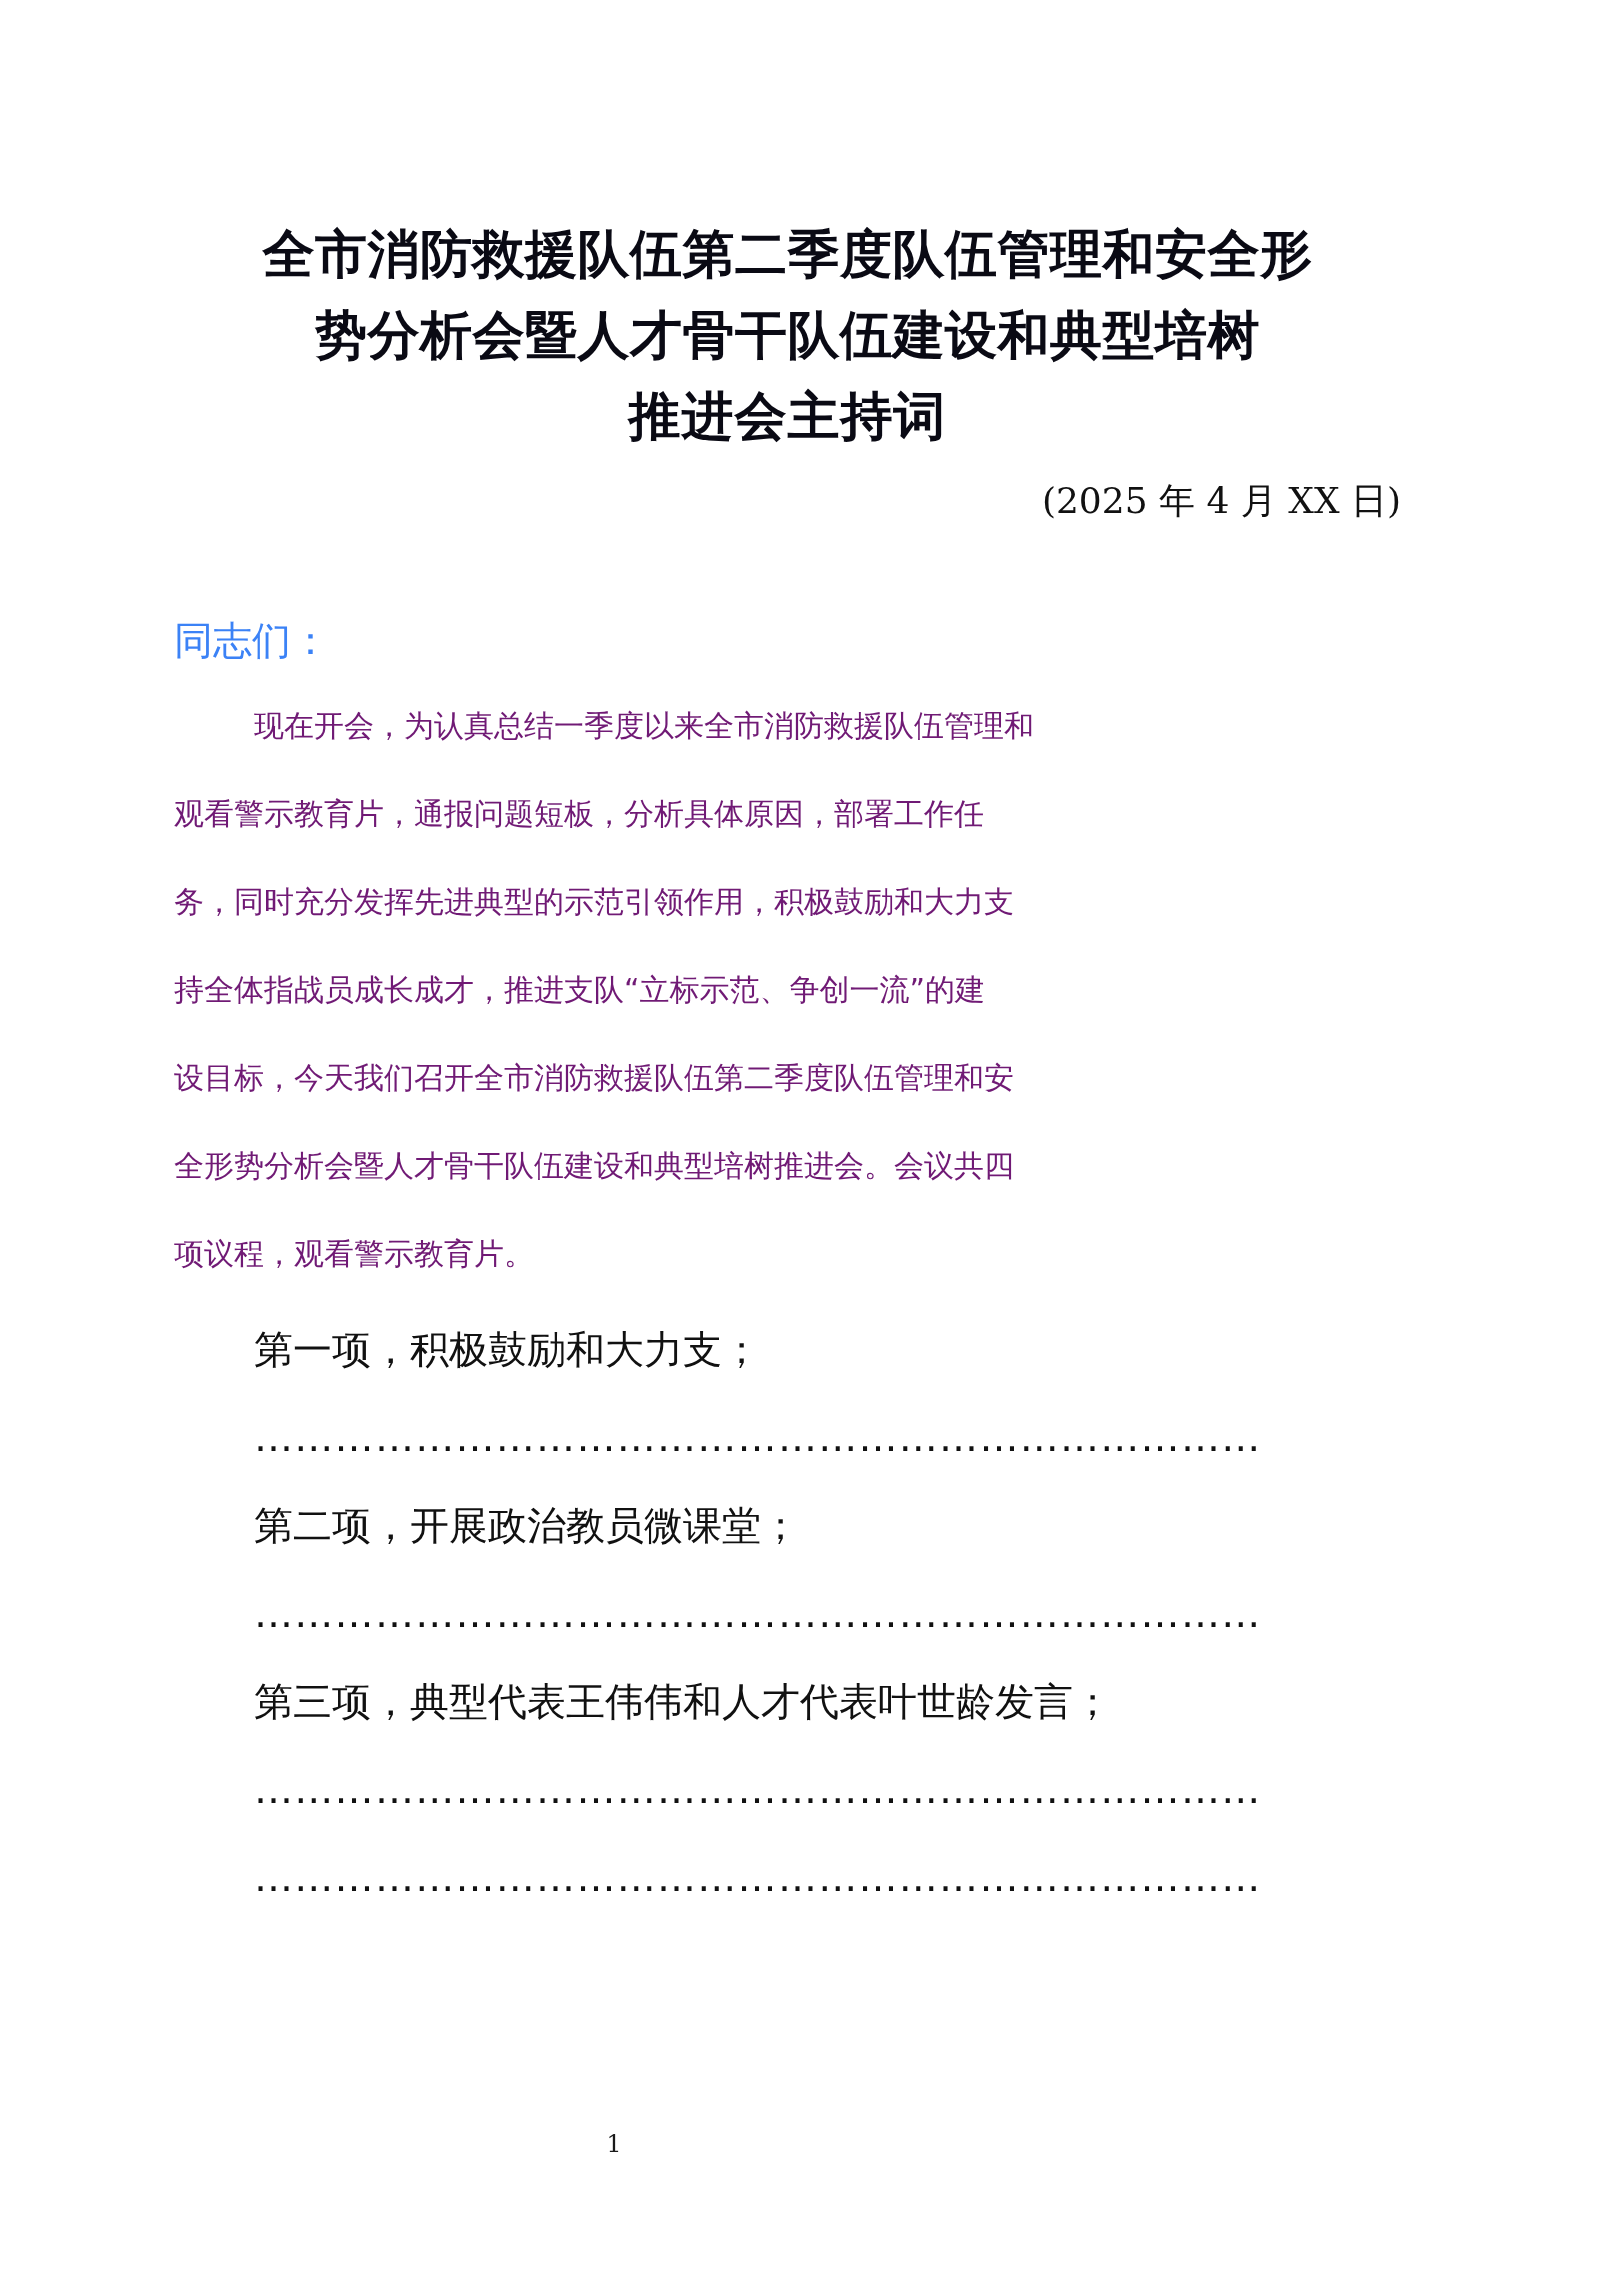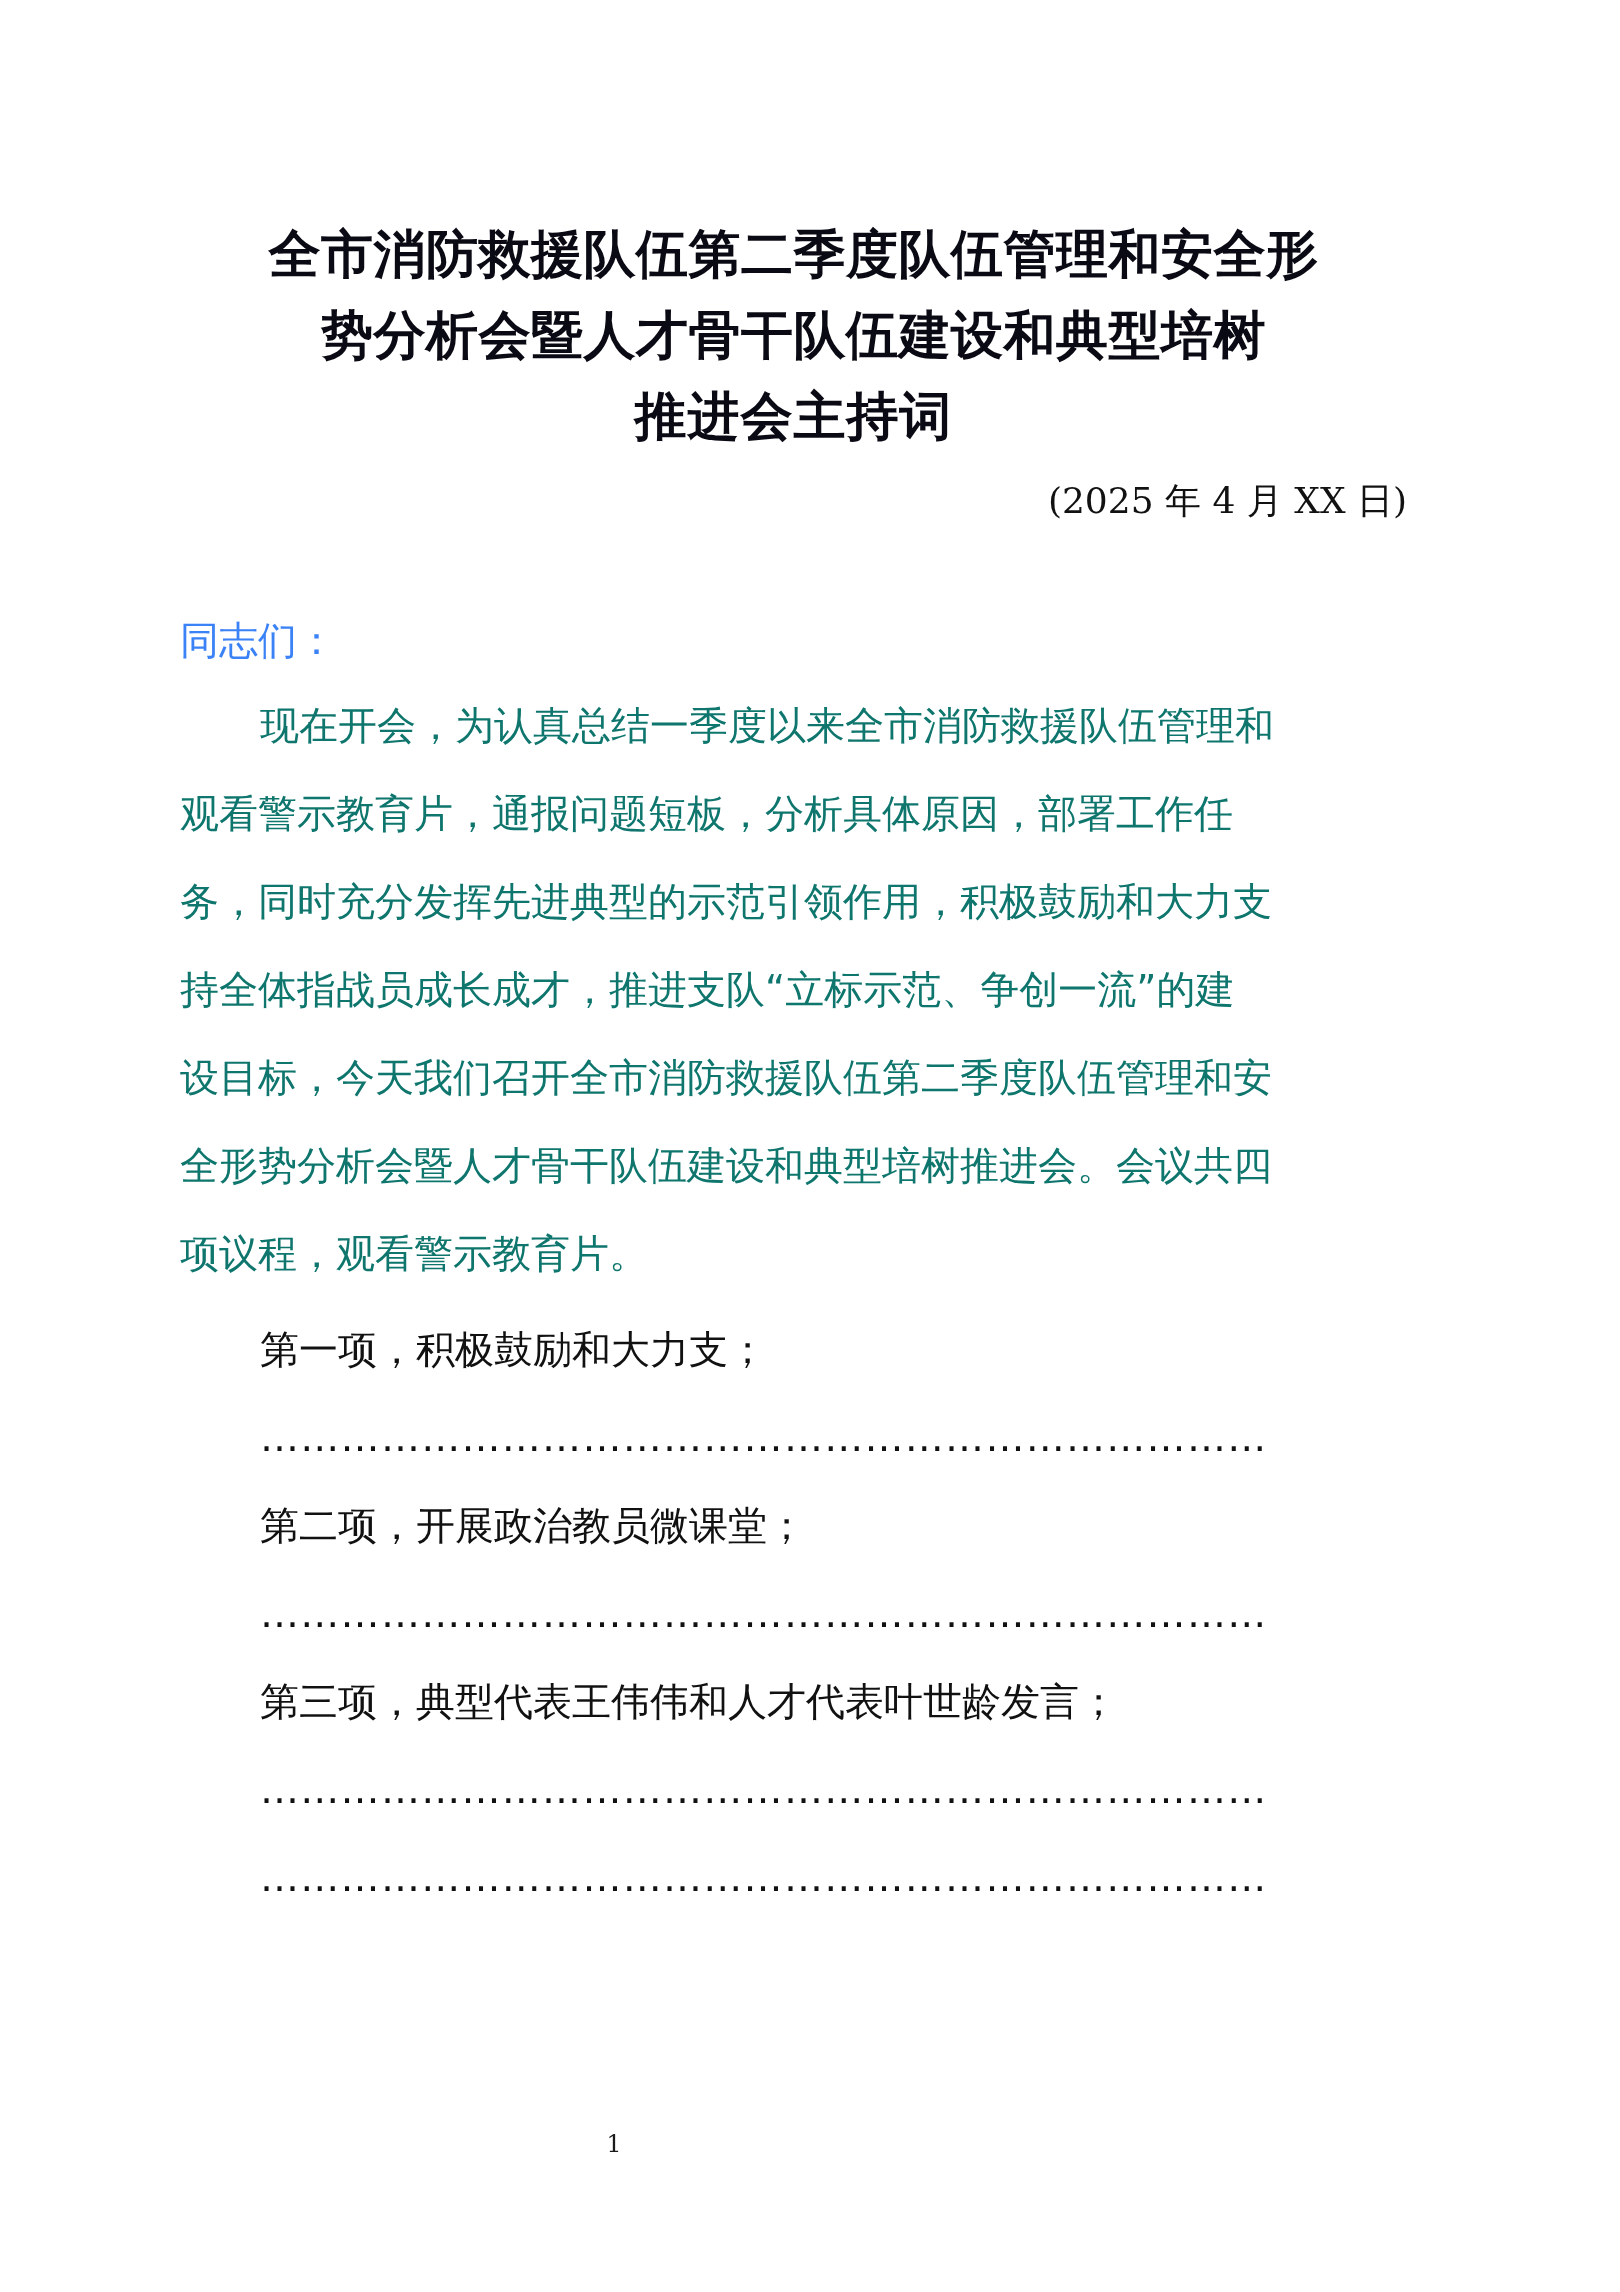--- a/index.html
+++ b/index.html
@@ -15,21 +15,21 @@
     position: relative;
     width: 1620px;
     height: 2293px;
     background: #ffffff;
     margin: 0 auto;
     overflow: hidden;
     box-sizing: border-box;
   }
   .content {
     position: absolute;
-    left: 180px;
+    left: 174px;
     top: 0;
     width: 1227px;
   }
 
   
   .doc-title {
     margin: 0;
     padding-top: 214px;
     font-family: "DejaVu Sans", "Liberation Sans", sans-serif;
     font-weight: 700;
@@ -72,25 +72,25 @@
     margin: 0;
     padding-top: 84px;
     font-size: 39px;
     line-height: 57px;
     color: #3b82f6;
   }
 
   .body-para {
     margin: 0;
     padding-top: 13.7px;
-    font-size: 39px;
+    font-size: 30px;
     line-height: 88px;
     text-align: justify;
     text-align-last: left;
-    color: #0f766e;
+    color: #701a75;
   }
   .body-para .pline {
     display: block;
     white-space: nowrap;
   }
   .body-para .pline.indent {
     text-indent: 80px;
   }
 
   

